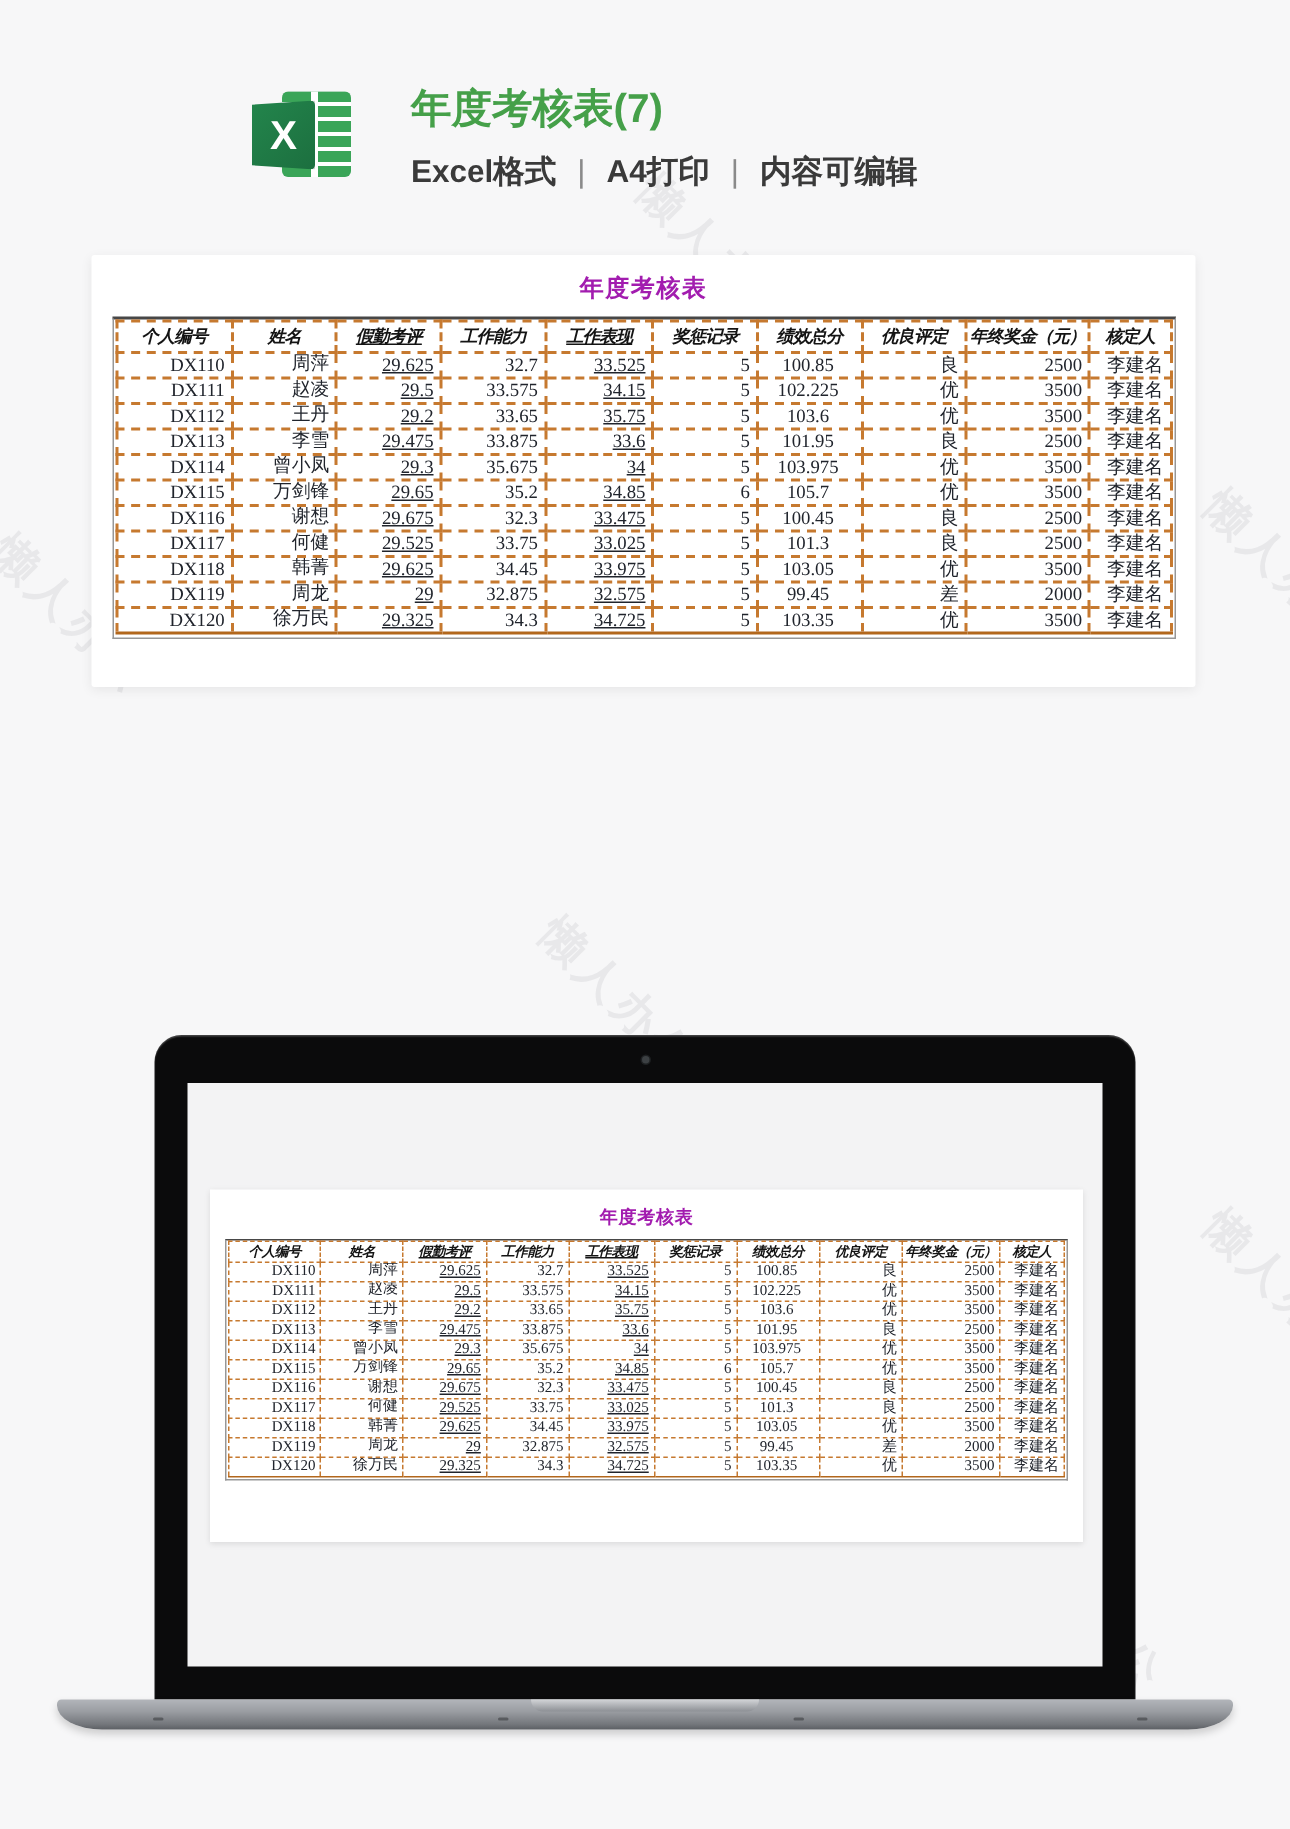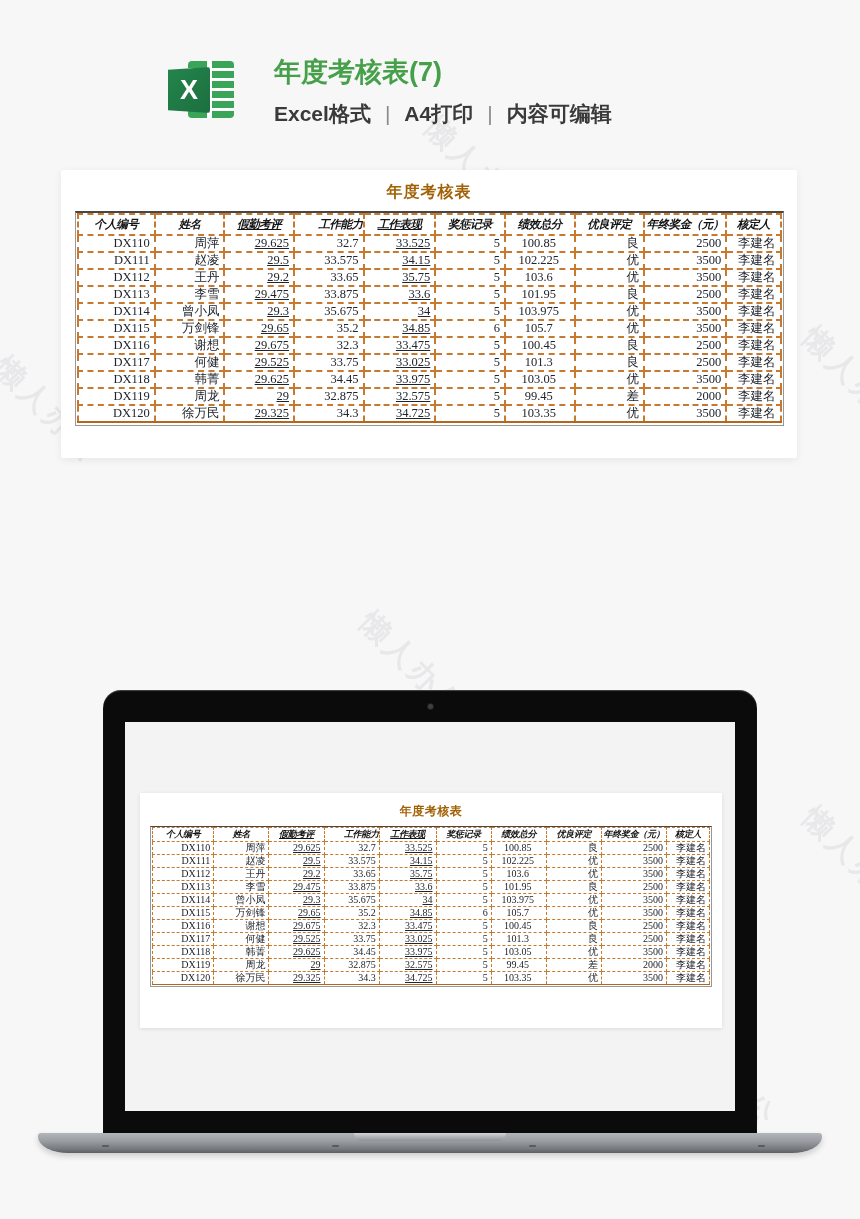--- a/index.html
+++ b/index.html
@@ -22,37 +22,37 @@
       box-shadow: 2px 0 3px rgba(0,0,0,0.25); clip-path: polygon(0 6%, 100% 0, 100% 100%, 0 94%); }
   .xl-front span { color: #fff; font-weight: bold; font-size: 27px; font-family: "Liberation Sans", sans-serif; }
   .hdr-text { margin-left: 18px; }
   .hdr-text h1 { color: #45a049; font-size: 27px; font-weight: bold; line-height: 1.1; }
   .sub { margin-top: 12px; font-size: 21px; font-weight: bold; color: #3a3a3a; }
   .sub .sep { color: #8a8a8a; margin: 0 14px; font-weight: normal; }
 
   
   .card { position: absolute; left: 61px; top: 170px; width: 736px; height: 288px; background: #ffffff;
       border-radius: 2px; box-shadow: 0 2px 8px rgba(0,0,0,0.07); }
-  .sheet-title { text-align: center; padding-top: 12px; font-size: 16px; font-weight: bold; color: #a16207;
+  .sheet-title { text-align: center; padding-top: 12px; font-size: 16px; font-weight: bold; color: #a21caf;
       font-family: "Liberation Sans", sans-serif; letter-spacing: 1px; }
 
   .tbl-frame { width: 709px; margin: 8px auto 0 auto; border: 1px solid #979797; border-top: 2px solid #474747;
       padding: 0 1px 2px 1px; background: #fff; }
   table.tbl { width: 100%; border-collapse: collapse; table-layout: fixed;
       font-family: "Liberation Serif", "DejaVu Serif", serif; }
   .tbl th, .tbl td { border: 2px dashed #c6792f; overflow: hidden; }
   .tbl th { font-size: 11.5px; font-weight: bold; font-style: italic; color: #141414; height: 21px;
       text-align: center; white-space: nowrap; letter-spacing: -0.5px; }
   .tbl td { font-size: 12.5px; color: #20242c; height: 17px; text-align: right; padding: 0 4px 0 2px;
       white-space: nowrap; line-height: 1.05; }
   .tbl tr:last-child td { border-bottom: 2px solid #b2671c; }
   .tbl th:nth-child(1), .tbl td:nth-child(1) { width: 11%; }
-  .tbl th:nth-child(2), .tbl td:nth-child(2) { width: 9.9%; }
+  .tbl th:nth-child(2), .tbl td:nth-child(2) { width: 9.9%; font-family: Liberation Mono, monospace; }
   .tbl th:nth-child(3), .tbl td:nth-child(3) { width: 9.9%; text-decoration: underline; }
-  .tbl th:nth-child(4), .tbl td:nth-child(4) { width: 9.9%; text-align: right; }
+  .tbl th:nth-child(4), .tbl td:nth-child(4) { width: 9.9%; }
   .tbl th:nth-child(5), .tbl td:nth-child(5) { width: 10.2%; text-decoration: underline; }
   .tbl th:nth-child(6), .tbl td:nth-child(6) { width: 9.9%; }
   .tbl th:nth-child(7), .tbl td:nth-child(7) { width: 9.9%; text-align: center; }
   .tbl th:nth-child(8), .tbl td:nth-child(8) { width: 9.9%; }
   .tbl th:nth-child(9), .tbl td:nth-child(9) { width: 11.7%; }
   .tbl th:nth-child(10), .tbl td:nth-child(10) { width: 7.7%; }
 
   
   .laptop { position: absolute; left: 38px; top: 690px; width: 784px; height: 475px; }
   .lt-screen { position: absolute; left: 65px; top: 0; width: 654px; height: 443px; background: #0b0b0c;

